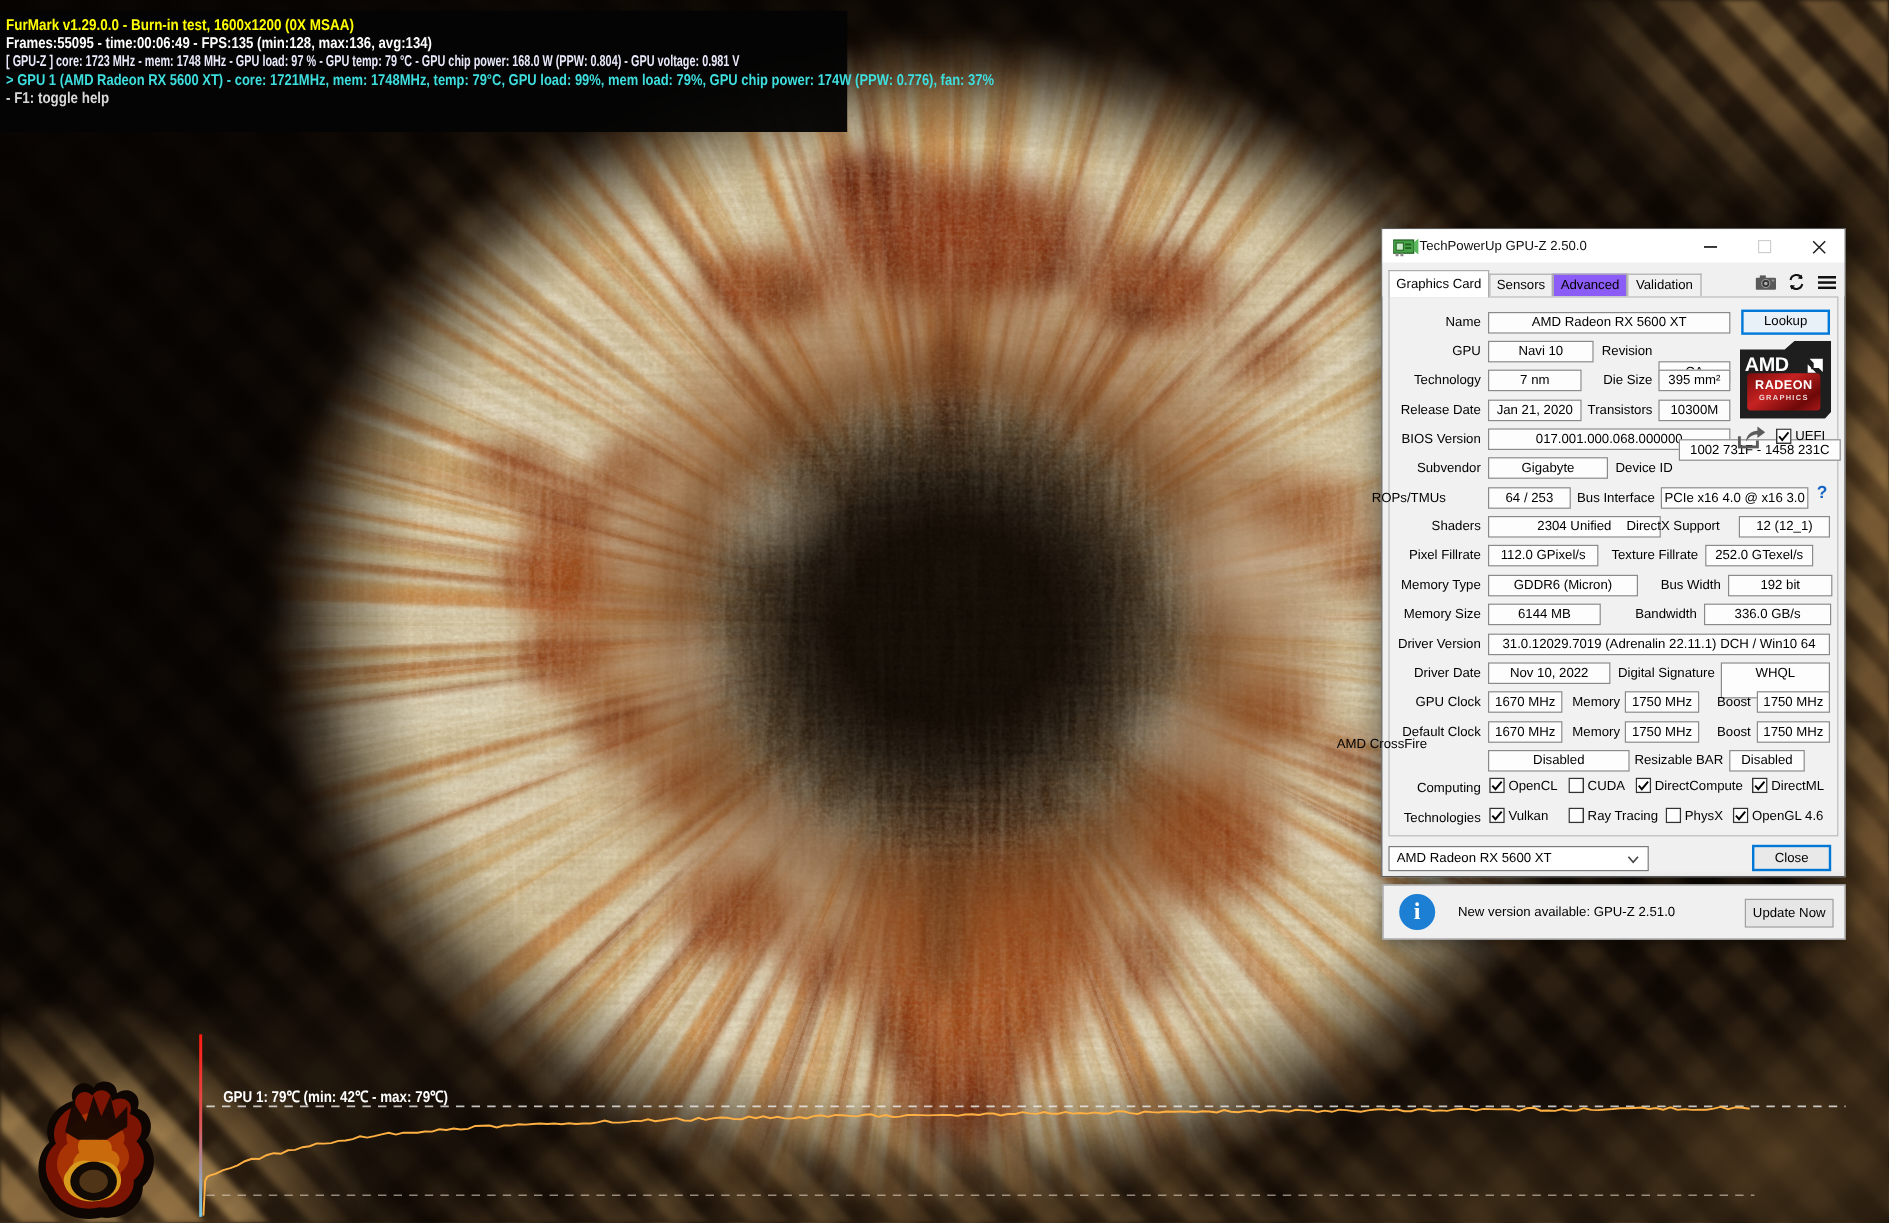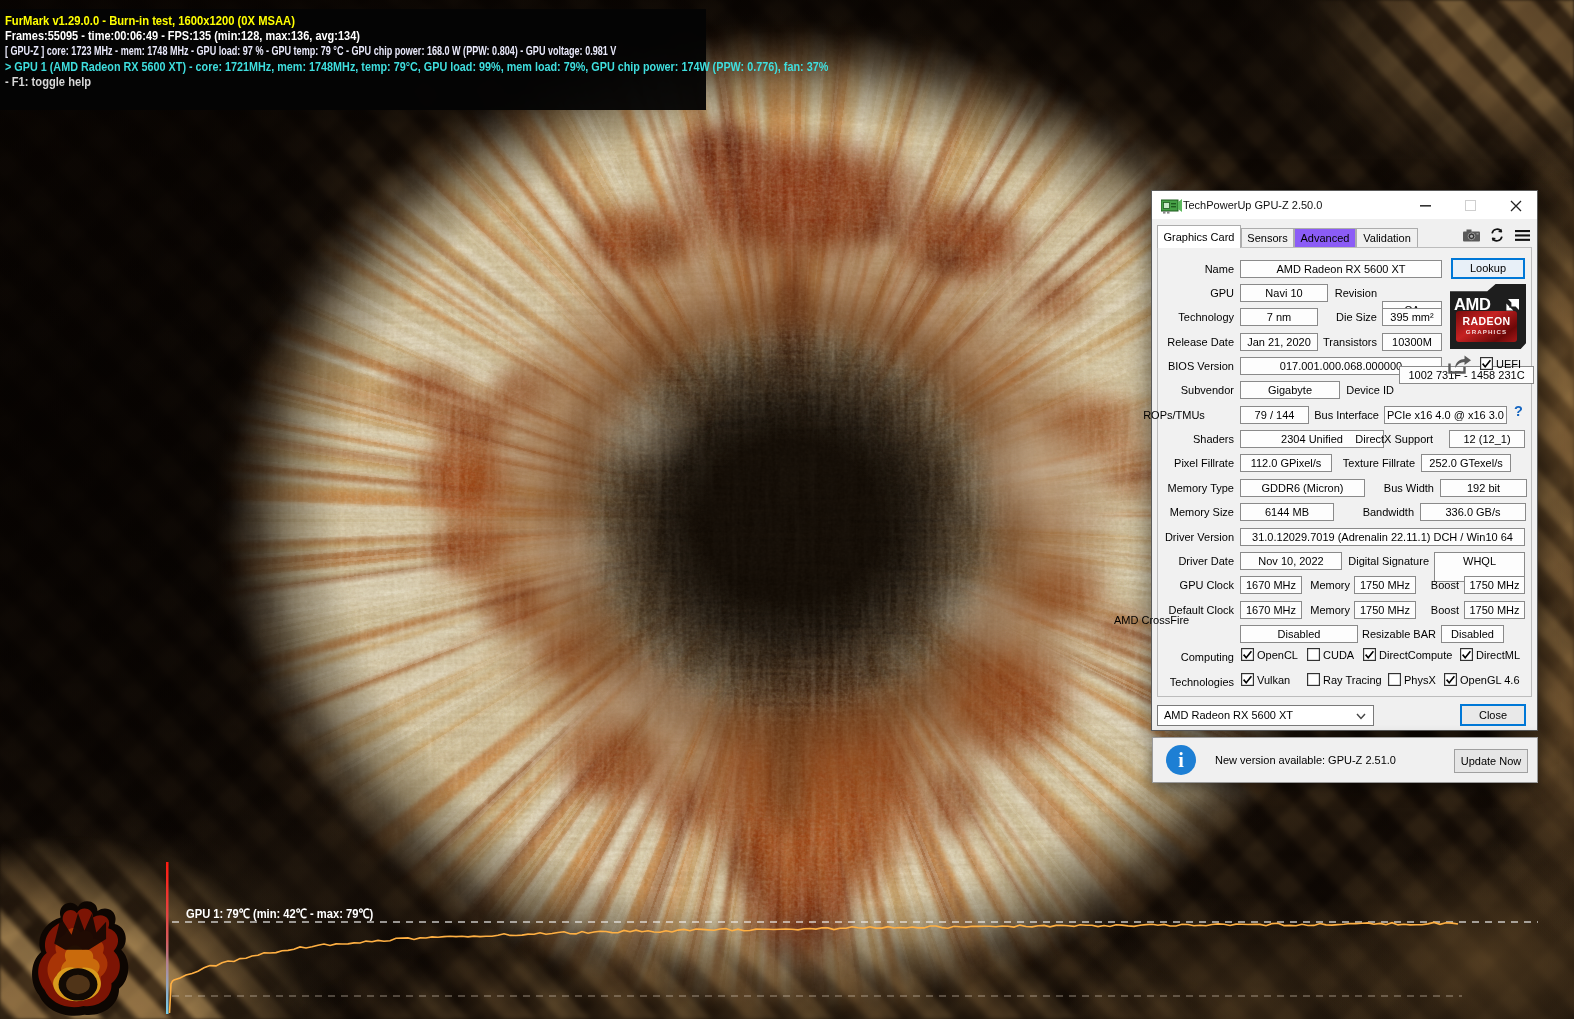--- a/index.html
+++ b/index.html
@@ -291,21 +291,21 @@
 <div class="abs" style="left:88px;top:141.7px;width:78px;height:18px;line-height:16px;background:#fdfdfd;border:1px solid #8a8a8a;text-align:center;white-space:nowrap;overflow:hidden;">Jan 21, 2020</div>
 <div class="abs" style="left:105px;top:143.7px;width:120px;height:18px;line-height:14px;text-align:right;white-space:nowrap;">Transistors</div>
 <div class="abs" style="left:230px;top:141.7px;width:60px;height:18px;line-height:16px;background:#fdfdfd;border:1px solid #8a8a8a;text-align:center;white-space:nowrap;overflow:hidden;">10300M</div>
 <div class="abs" style="left:-38px;top:168px;width:120px;height:18px;line-height:14px;text-align:right;white-space:nowrap;">BIOS Version</div>
 <div class="abs" style="left:88px;top:166px;width:202px;height:18px;line-height:16px;background:#fdfdfd;border:1px solid #8a8a8a;text-align:center;white-space:nowrap;overflow:hidden;">017.001.000.068.000000</div>
 <div class="abs" style="left:-38px;top:192.4px;width:120px;height:18px;line-height:14px;text-align:right;white-space:nowrap;">Subvendor</div>
 <div class="abs" style="left:88px;top:190.4px;width:100px;height:18px;line-height:16px;background:#fdfdfd;border:1px solid #8a8a8a;text-align:center;white-space:nowrap;overflow:hidden;">Gigabyte</div>
 <div class="abs" style="left:122px;top:192.4px;width:120px;height:18px;line-height:14px;text-align:right;white-space:nowrap;">Device ID</div>
 <div class="abs" style="left:247px;top:175px;width:135px;height:18px;line-height:16px;background:#fdfdfd;border:1px solid #8a8a8a;text-align:center;white-space:nowrap;overflow:hidden;">1002 731F - 1458 231C</div>
 <div class="abs" style="left:-38px;top:216.7px;width:120px;height:18px;line-height:14px;text-align:center;white-space:nowrap;">ROPs/TMUs</div>
-<div class="abs" style="left:88px;top:214.7px;width:69px;height:18px;line-height:16px;background:#fdfdfd;border:1px solid #8a8a8a;text-align:center;white-space:nowrap;overflow:hidden;">79 / 144</div>
+<div class="abs" style="left:88px;top:214.7px;width:69px;height:18px;line-height:16px;background:#fdfdfd;border:1px solid #8a8a8a;text-align:center;white-space:nowrap;overflow:hidden;">64 / 253</div>
 <div class="abs" style="left:107px;top:216.7px;width:120px;height:18px;line-height:14px;text-align:right;white-space:nowrap;">Bus Interface</div>
 <div class="abs" style="left:232px;top:214.7px;width:123px;height:18px;line-height:16px;background:#fdfdfd;border:1px solid #8a8a8a;text-align:center;white-space:nowrap;overflow:hidden;">PCIe x16 4.0 @ x16 3.0</div>
 <div class="abs" style="left:-38px;top:241.1px;width:120px;height:18px;line-height:14px;text-align:right;white-space:nowrap;">Shaders</div>
 <div class="abs" style="left:88px;top:239.1px;width:144px;height:18px;line-height:16px;background:#fdfdfd;border:1px solid #8a8a8a;text-align:center;white-space:nowrap;overflow:hidden;">2304 Unified</div>
 <div class="abs" style="left:161px;top:241.1px;width:120px;height:18px;line-height:14px;text-align:right;white-space:nowrap;">DirectX Support</div>
 <div class="abs" style="left:297px;top:239.1px;width:76px;height:18px;line-height:16px;background:#fdfdfd;border:1px solid #8a8a8a;text-align:center;white-space:nowrap;overflow:hidden;">12 (12_1)</div>
 <div class="abs" style="left:-38px;top:265.4px;width:120px;height:18px;line-height:14px;text-align:right;white-space:nowrap;">Pixel Fillrate</div>
 <div class="abs" style="left:88px;top:263.4px;width:92px;height:18px;line-height:16px;background:#fdfdfd;border:1px solid #8a8a8a;text-align:center;white-space:nowrap;overflow:hidden;">112.0 GPixel/s</div>
 <div class="abs" style="left:143px;top:265.4px;width:120px;height:18px;line-height:14px;text-align:right;white-space:nowrap;">Texture Fillrate</div>
 <div class="abs" style="left:269px;top:263.4px;width:90px;height:18px;line-height:16px;background:#fdfdfd;border:1px solid #8a8a8a;text-align:center;white-space:nowrap;overflow:hidden;">252.0 GTexel/s</div>

